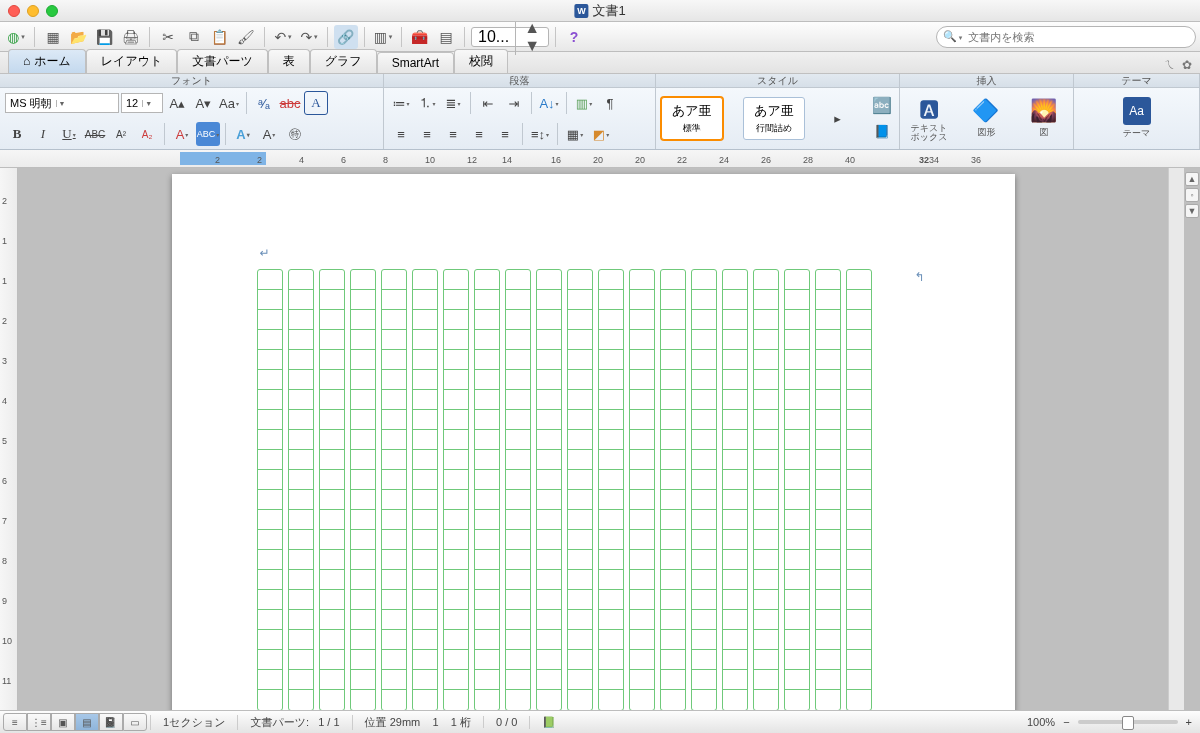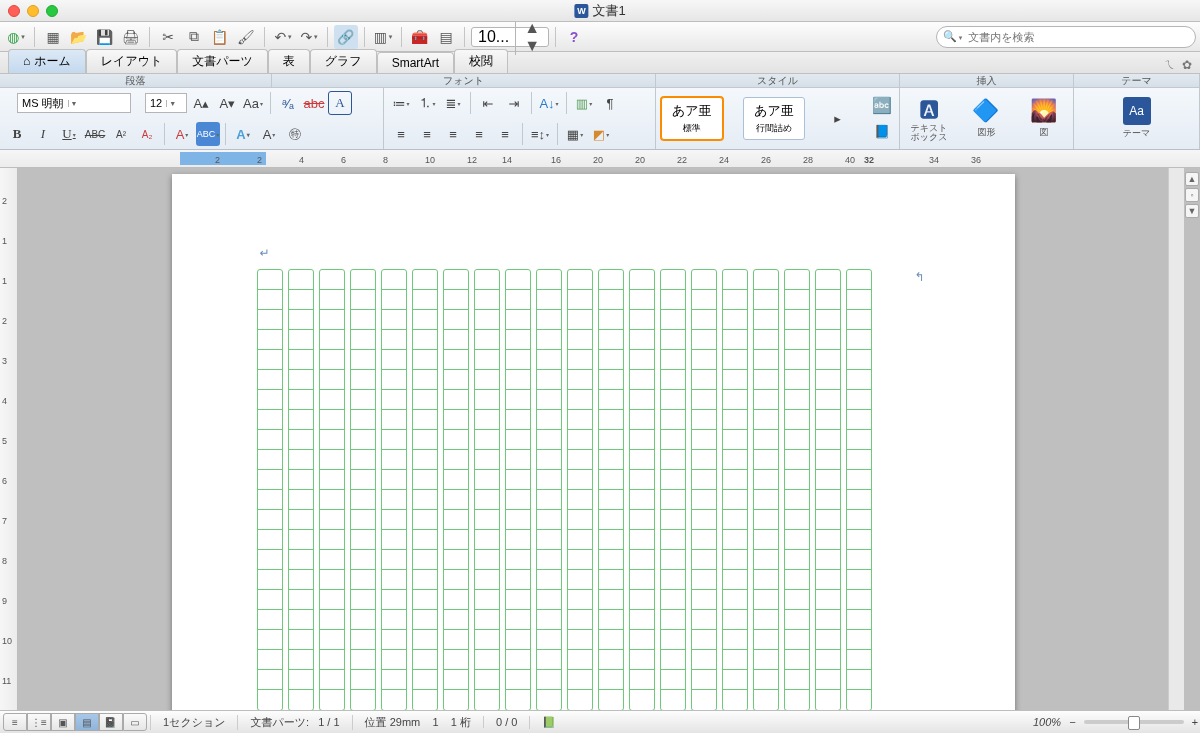--- a/index.html
+++ b/index.html
@@ -40,21 +40,21 @@
 .grouptitles{height:14px;background:linear-gradient(#e2e9f0,#d6dfe8);border-bottom:1px solid #c0c8d0;display:flex;font-size:10px;color:#555;}
 .gtitle{text-align:center;border-right:1px solid #c0c8d0;line-height:14px;}
 
 
 .ribbon{height:62px;background:linear-gradient(#f4f8fc,#e5ecf4);border-bottom:1px solid #b5c0cc;display:flex;}
 .rgroup{border-right:1px solid #c0c8d0;padding:3px 5px;display:flex;flex-direction:column;justify-content:space-between;}
 .row{display:flex;align-items:center;gap:2px;}
 .ibtn{width:24px;height:24px;display:flex;align-items:center;justify-content:center;border-radius:3px;color:#444;font-size:13px;}
 .ibtn.dd::after{content:"▾";font-size:6px;margin-left:1px;color:#666;}
 .isep{width:1px;height:22px;background:#c0c8d0;margin:0 3px;}
-.combo{border:1px solid #b5b5b5;background:#fff;height:20px;display:flex;align-items:center;font-size:11px;margin-left:12px;}
+.combo{border:1px solid #b5b5b5;background:#fff;height:20px;display:flex;align-items:center;font-size:11px;}
 .combo span{padding:0 4px;}
 .combo .ar{border-left:1px solid #b5b5b5;padding:0 2px;font-size:7px;color:#666;}
 
 .bigbtn{display:flex;flex-direction:column;align-items:center;justify-content:center;width:48px;font-size:9px;color:#555;gap:2px;}
 .bigbtn .ico{font-size:22px;color:#2b579a;}
 .stylebox{border:1px solid #aac0d8;background:#fff;padding:4px 10px;display:flex;flex-direction:column;align-items:center;border-radius:3px;font-size:9px;gap:2px;text-align:right;}
 .stylebox.active{border:1.5px solid #fb8c00;box-shadow:0 0 0 1px #fb8c00;}
 
 
 .ruler{height:18px;background:linear-gradient(#f6f6f6,#ececec);border-bottom:1px solid #bdbdbd;display:flex;align-items:flex-end;position:relative;font-size:9px;color:#555;}
@@ -80,21 +80,21 @@
 .rpanel div{width:14px;height:14px;border:1px solid #aaa;border-radius:2px;font-size:9px;display:flex;align-items:center;justify-content:center;color:#666;background:#f5f5f5;}
 
 
 .status{position:absolute;bottom:0;left:0;right:0;height:23px;background:linear-gradient(#fdfdfd,#e4e4e4);border-top:1px solid #bdbdbd;display:flex;align-items:center;font-size:11px;color:#444;}
 .viewbtns{display:flex;gap:0;padding:0 3px;}
 .vbtn{width:24px;height:18px;border:1px solid #aaa;display:flex;align-items:center;justify-content:center;background:linear-gradient(#fafafa,#e6e6e6);font-size:10px;color:#555;}
 .vbtn:first-child{border-radius:3px 0 0 3px;}
 .vbtn:last-child{border-radius:0 3px 3px 0;}
 .vbtn.active{background:linear-gradient(#a8c8e8,#8fb5db);}
 .sseg{padding:0 12px;border-left:1px solid #ccc;}
-.zoomslider{margin-left:auto;display:flex;align-items:center;gap:8px;padding-right:2px;font-style:italic;}
+.zoomslider{margin-left:auto;display:flex;align-items:center;gap:8px;padding-right:8px;}
 .slider{width:100px;height:4px;background:#ccc;border-radius:2px;position:relative;}
 .slider::after{content:"";position:absolute;left:50%;top:-4px;width:10px;height:12px;background:#fff;border:1px solid #888;border-radius:2px;transform:translateX(-50%);}
 </style>
 </head>
 <body>
 
 <div class="titlebar">
   <div class="traffic">
     <span class="tc"></span>
     <span class="tm"></span>
@@ -152,22 +152,22 @@
   <div class="ribtab">グラフ</div>
   <div class="ribtab">SmartArt</div>
   <div class="ribtab">校閲</div>
   <div class="ribcorner">
     <span>ㄟ</span>
     <span>✿</span>
   </div>
 </div>
 
 <div class="grouptitles">
+  <div class="gtitle" style="width:384px;">フォント</div>
   <div class="gtitle" style="width:272px;">段落</div>
-  <div class="gtitle" style="width:384px;">フォント</div>
   <div class="gtitle" style="width:244px;">スタイル</div>
   <div class="gtitle" style="width:174px;">挿入</div>
   <div class="gtitle" style="flex:1;">テーマ</div>
 </div>
 
 <div class="ribbon">
 
   <div class="rgroup" style="width:384px;">
     <div class="row">
       <div class="combo" style="width:114px;">
@@ -283,21 +283,21 @@
       <span class="mark" style="left: 287px;">12</span>
       <span class="mark" style="left: 322px;">14</span>
       <span class="mark" style="left: 371px;">16</span>
       <span class="mark" style="left: 413px;">20</span>
       <span class="mark" style="left: 455px;">20</span>
       <span class="mark" style="left: 497px; text-align: right;">22</span>
       <span class="mark" style="left: 539px;">24</span>
       <span class="mark" style="left: 581px;">26</span>
       <span class="mark" style="left: 623px;">28</span>
       <span class="mark" style="left: 665px;">40</span>
-      <span class="mark" style="left: 684px; font-weight: bold;">32</span>
+      <span class="mark" style="left: 739px; font-weight: bold;">32</span>
       <span class="mark" style="left: 749px;">34</span>
       <span class="mark" style="left: 791px;">36</span>
     </div>
 </div>
 
 <div class="docwrap">
   <div class="vruler" id="vruler">
       <span class="vm" style="top: 28px;">2</span>
       <span class="vm" style="top: 68px;">1</span>
       <span class="vm" style="top: 108px;">1</span>

